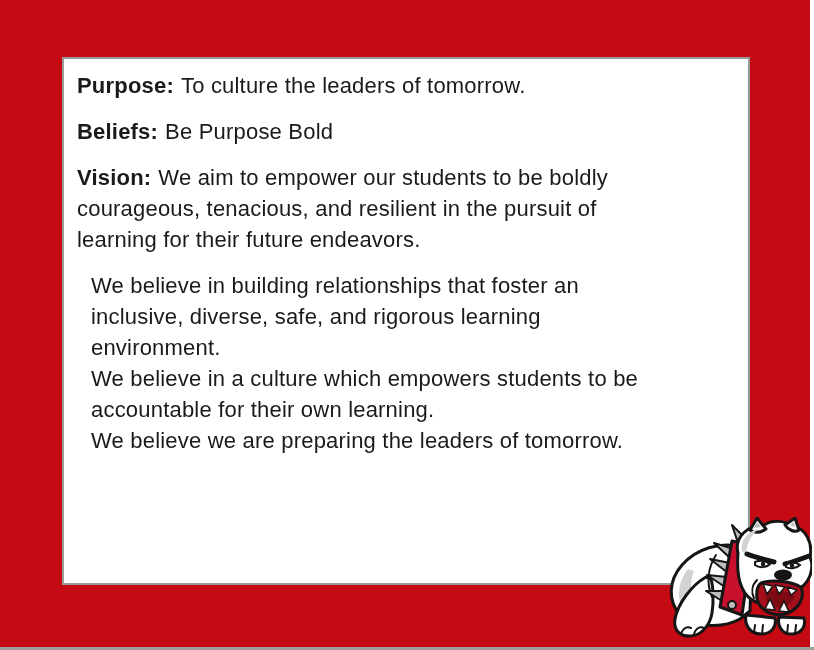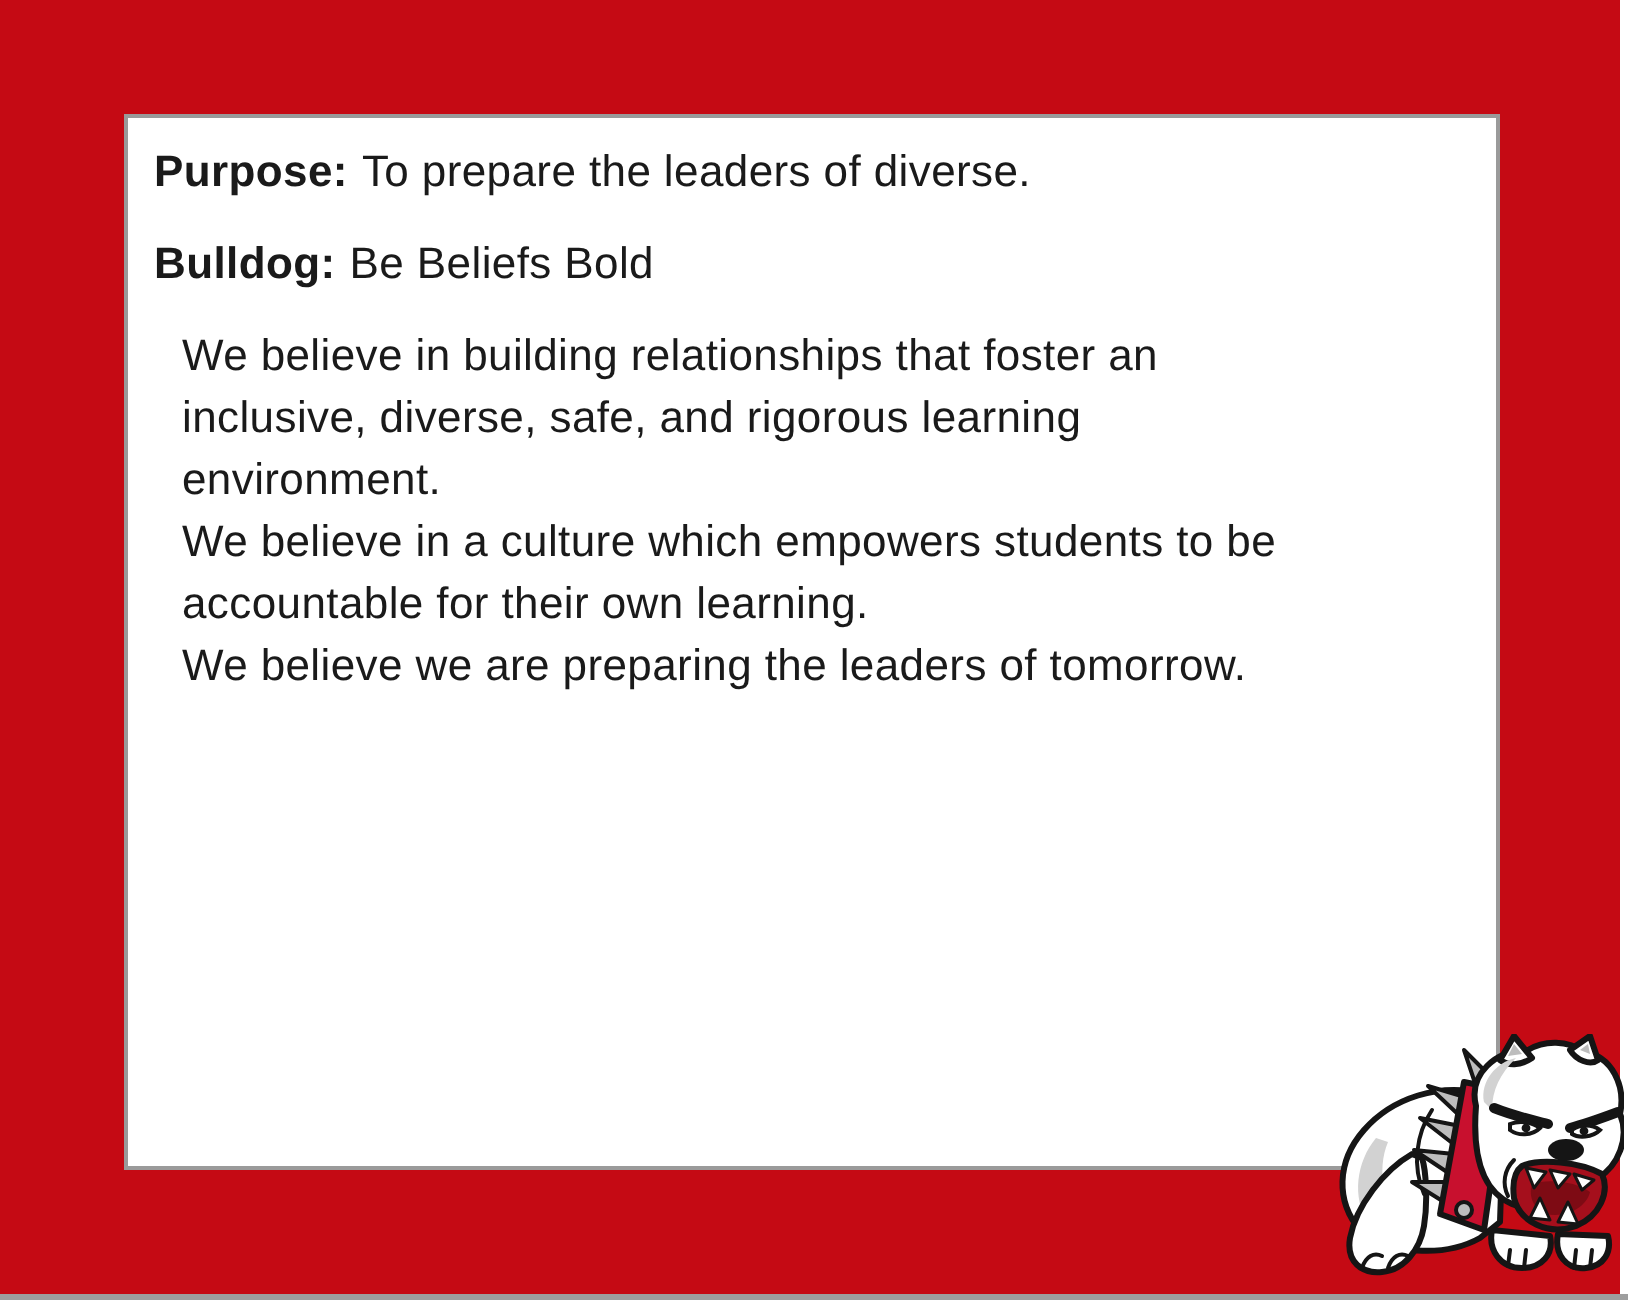--- a/index.html
+++ b/index.html
@@ -55,22 +55,25 @@
 </style>
 </head>
 <body>
 
 <div class="canvas">
 
   <div class="edge-right"></div>
   <div class="edge-bottom"></div>
 
   <div class="card">
-    <p class="para"><span class="lbl">Purpose:</span><span class="ptext">To prepare the leaders of diverse.</span></p>
-    <p class="para"><span class="lbl">Bulldog:</span><span class="ptext">Be Beliefs Bold</span></p>
+    <p class="para"><span class="lbl">Purpose:</span><span class="ptext">To culture the leaders of tomorrow.</span></p>
+    <p class="para"><span class="lbl">Beliefs:</span><span class="ptext">Be Purpose Bold</span></p>
+    <p class="para"><span class="lbl">Vision:</span><span class="ptext">We aim to empower our students to be boldly
+courageous, tenacious, and resilient in the pursuit of
+learning for their future endeavors.</span></p>
     <p class="para"><span class="lbl"></span><span class="ptext">We believe in building relationships that foster an
 inclusive, diverse, safe, and rigorous learning
 environment.
 We believe in a culture which empowers students to be
 accountable for their own learning.
 We believe we are preparing the leaders of tomorrow.</span></p>
   </div>
 
   <svg class="mascot" viewBox="0 0 150 125" xmlns="http://www.w3.org/2000/svg" aria-hidden="true">
 

